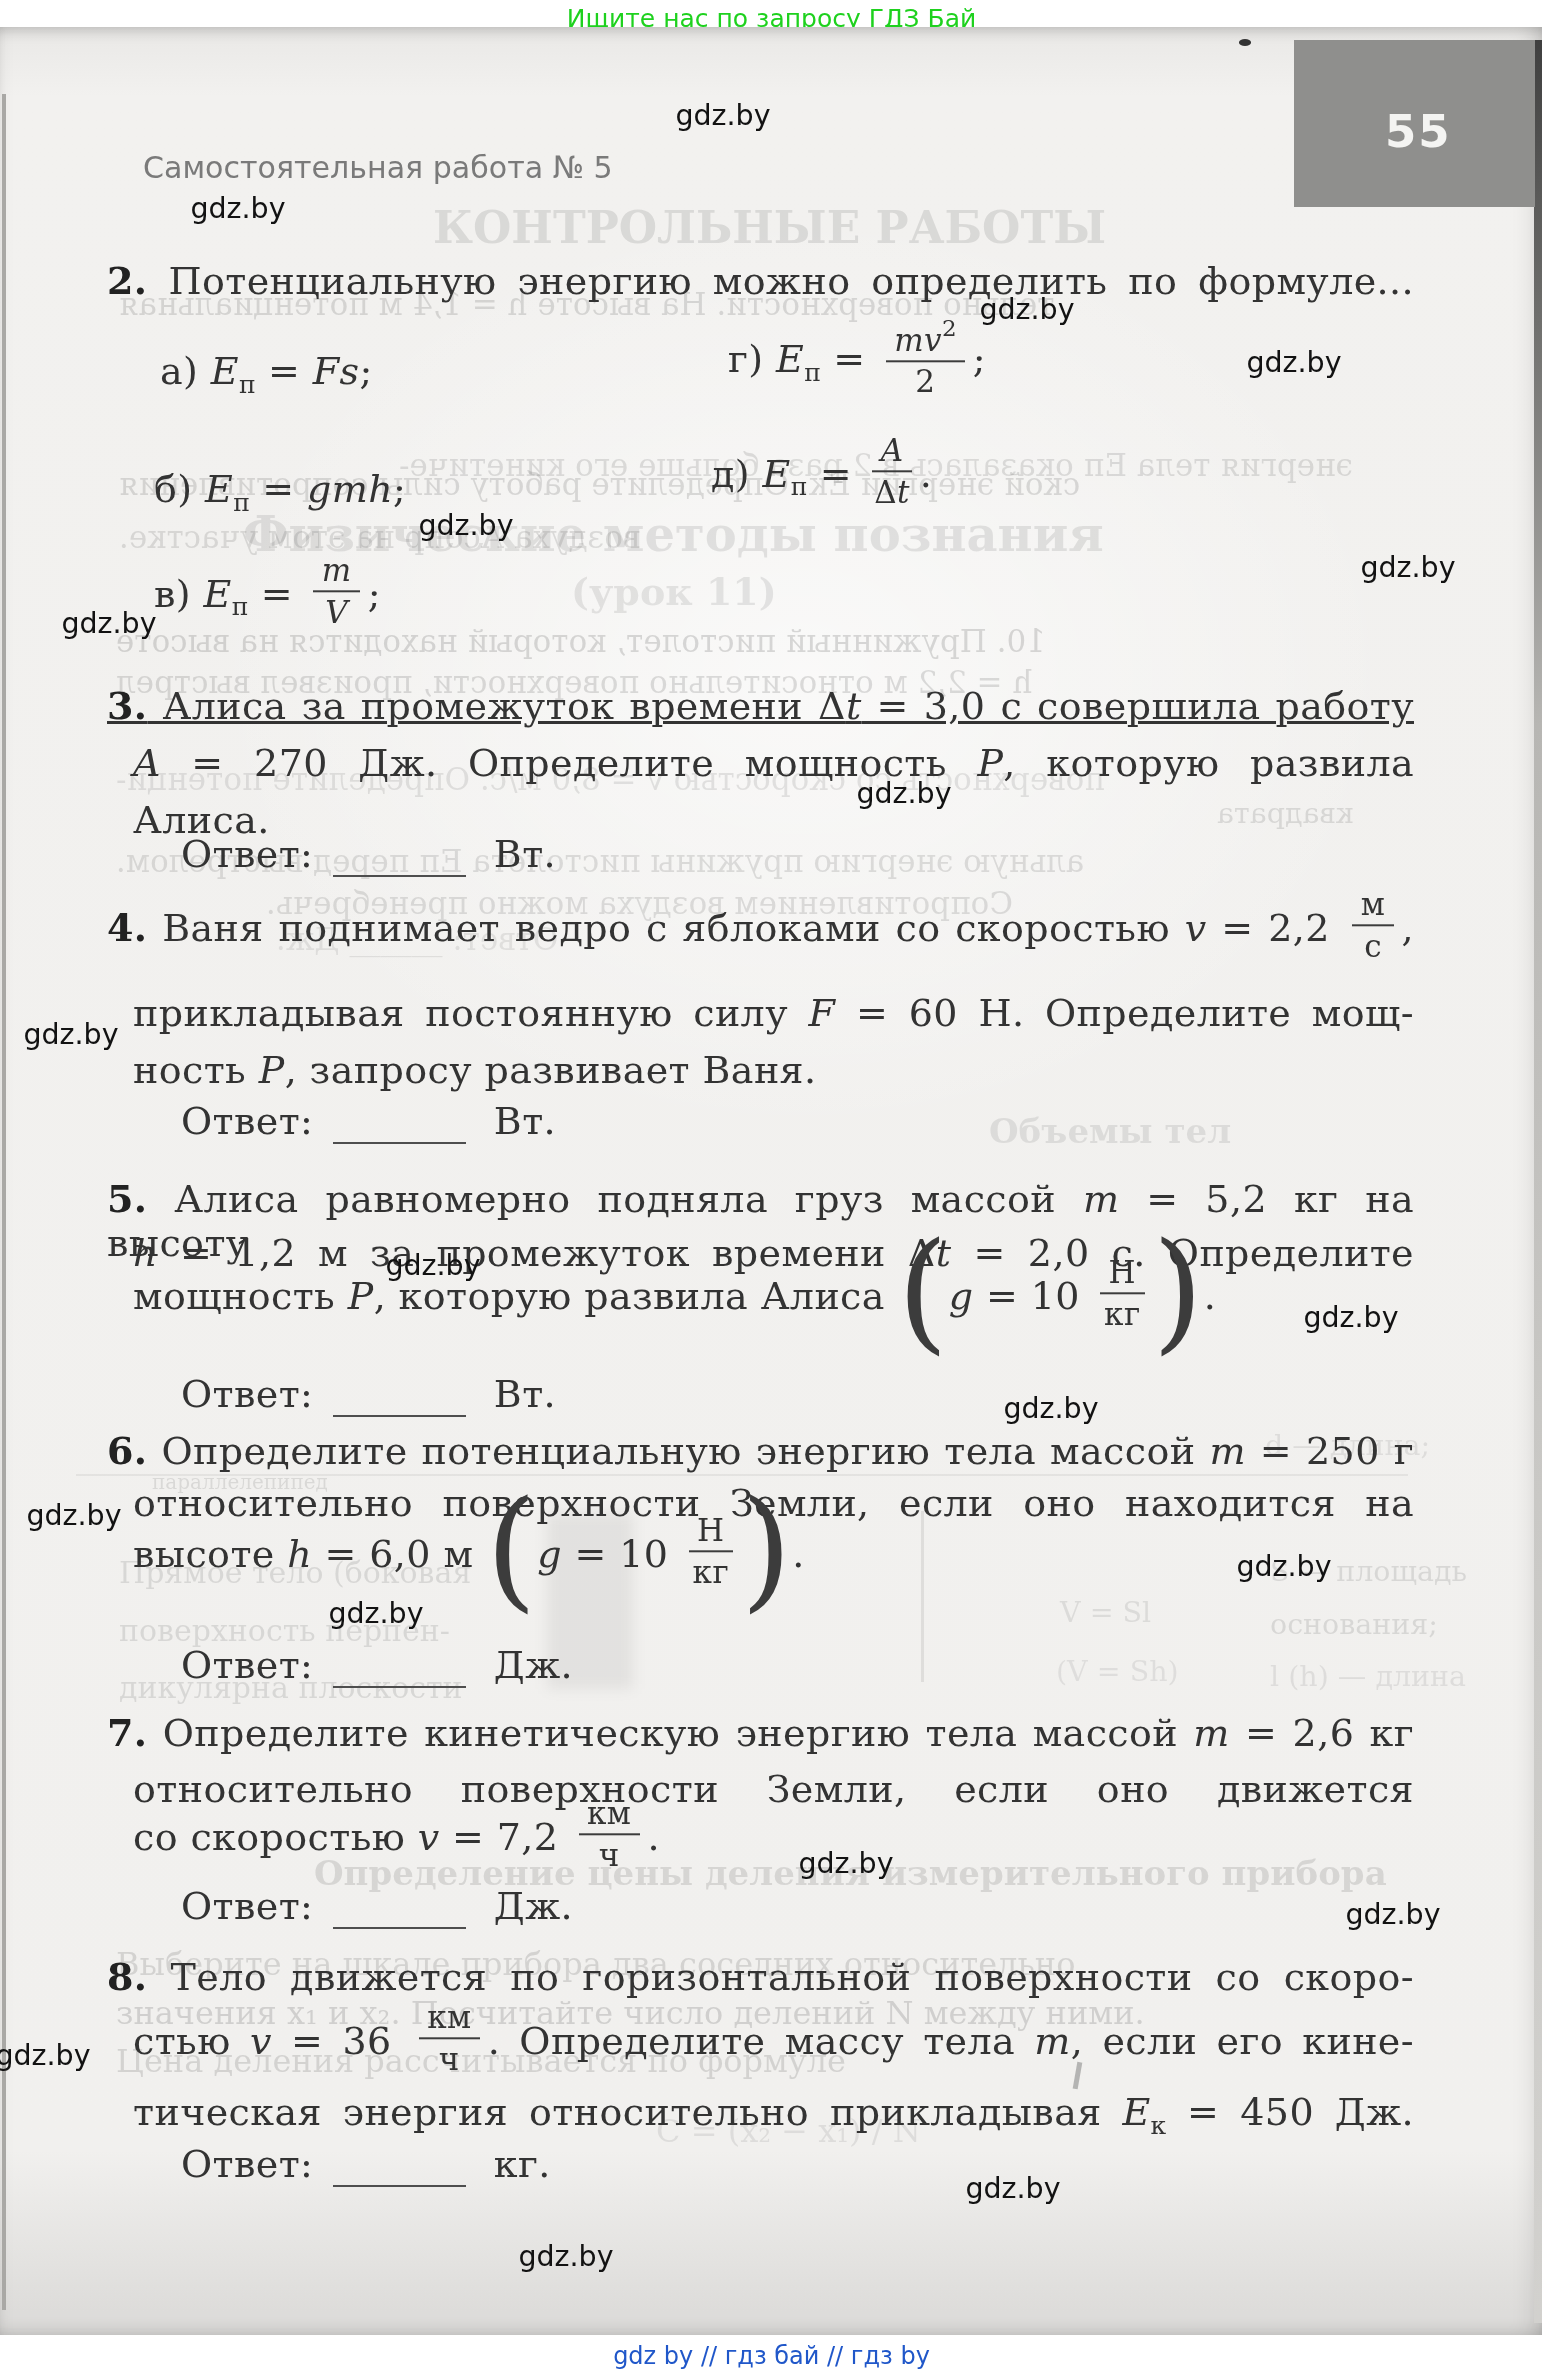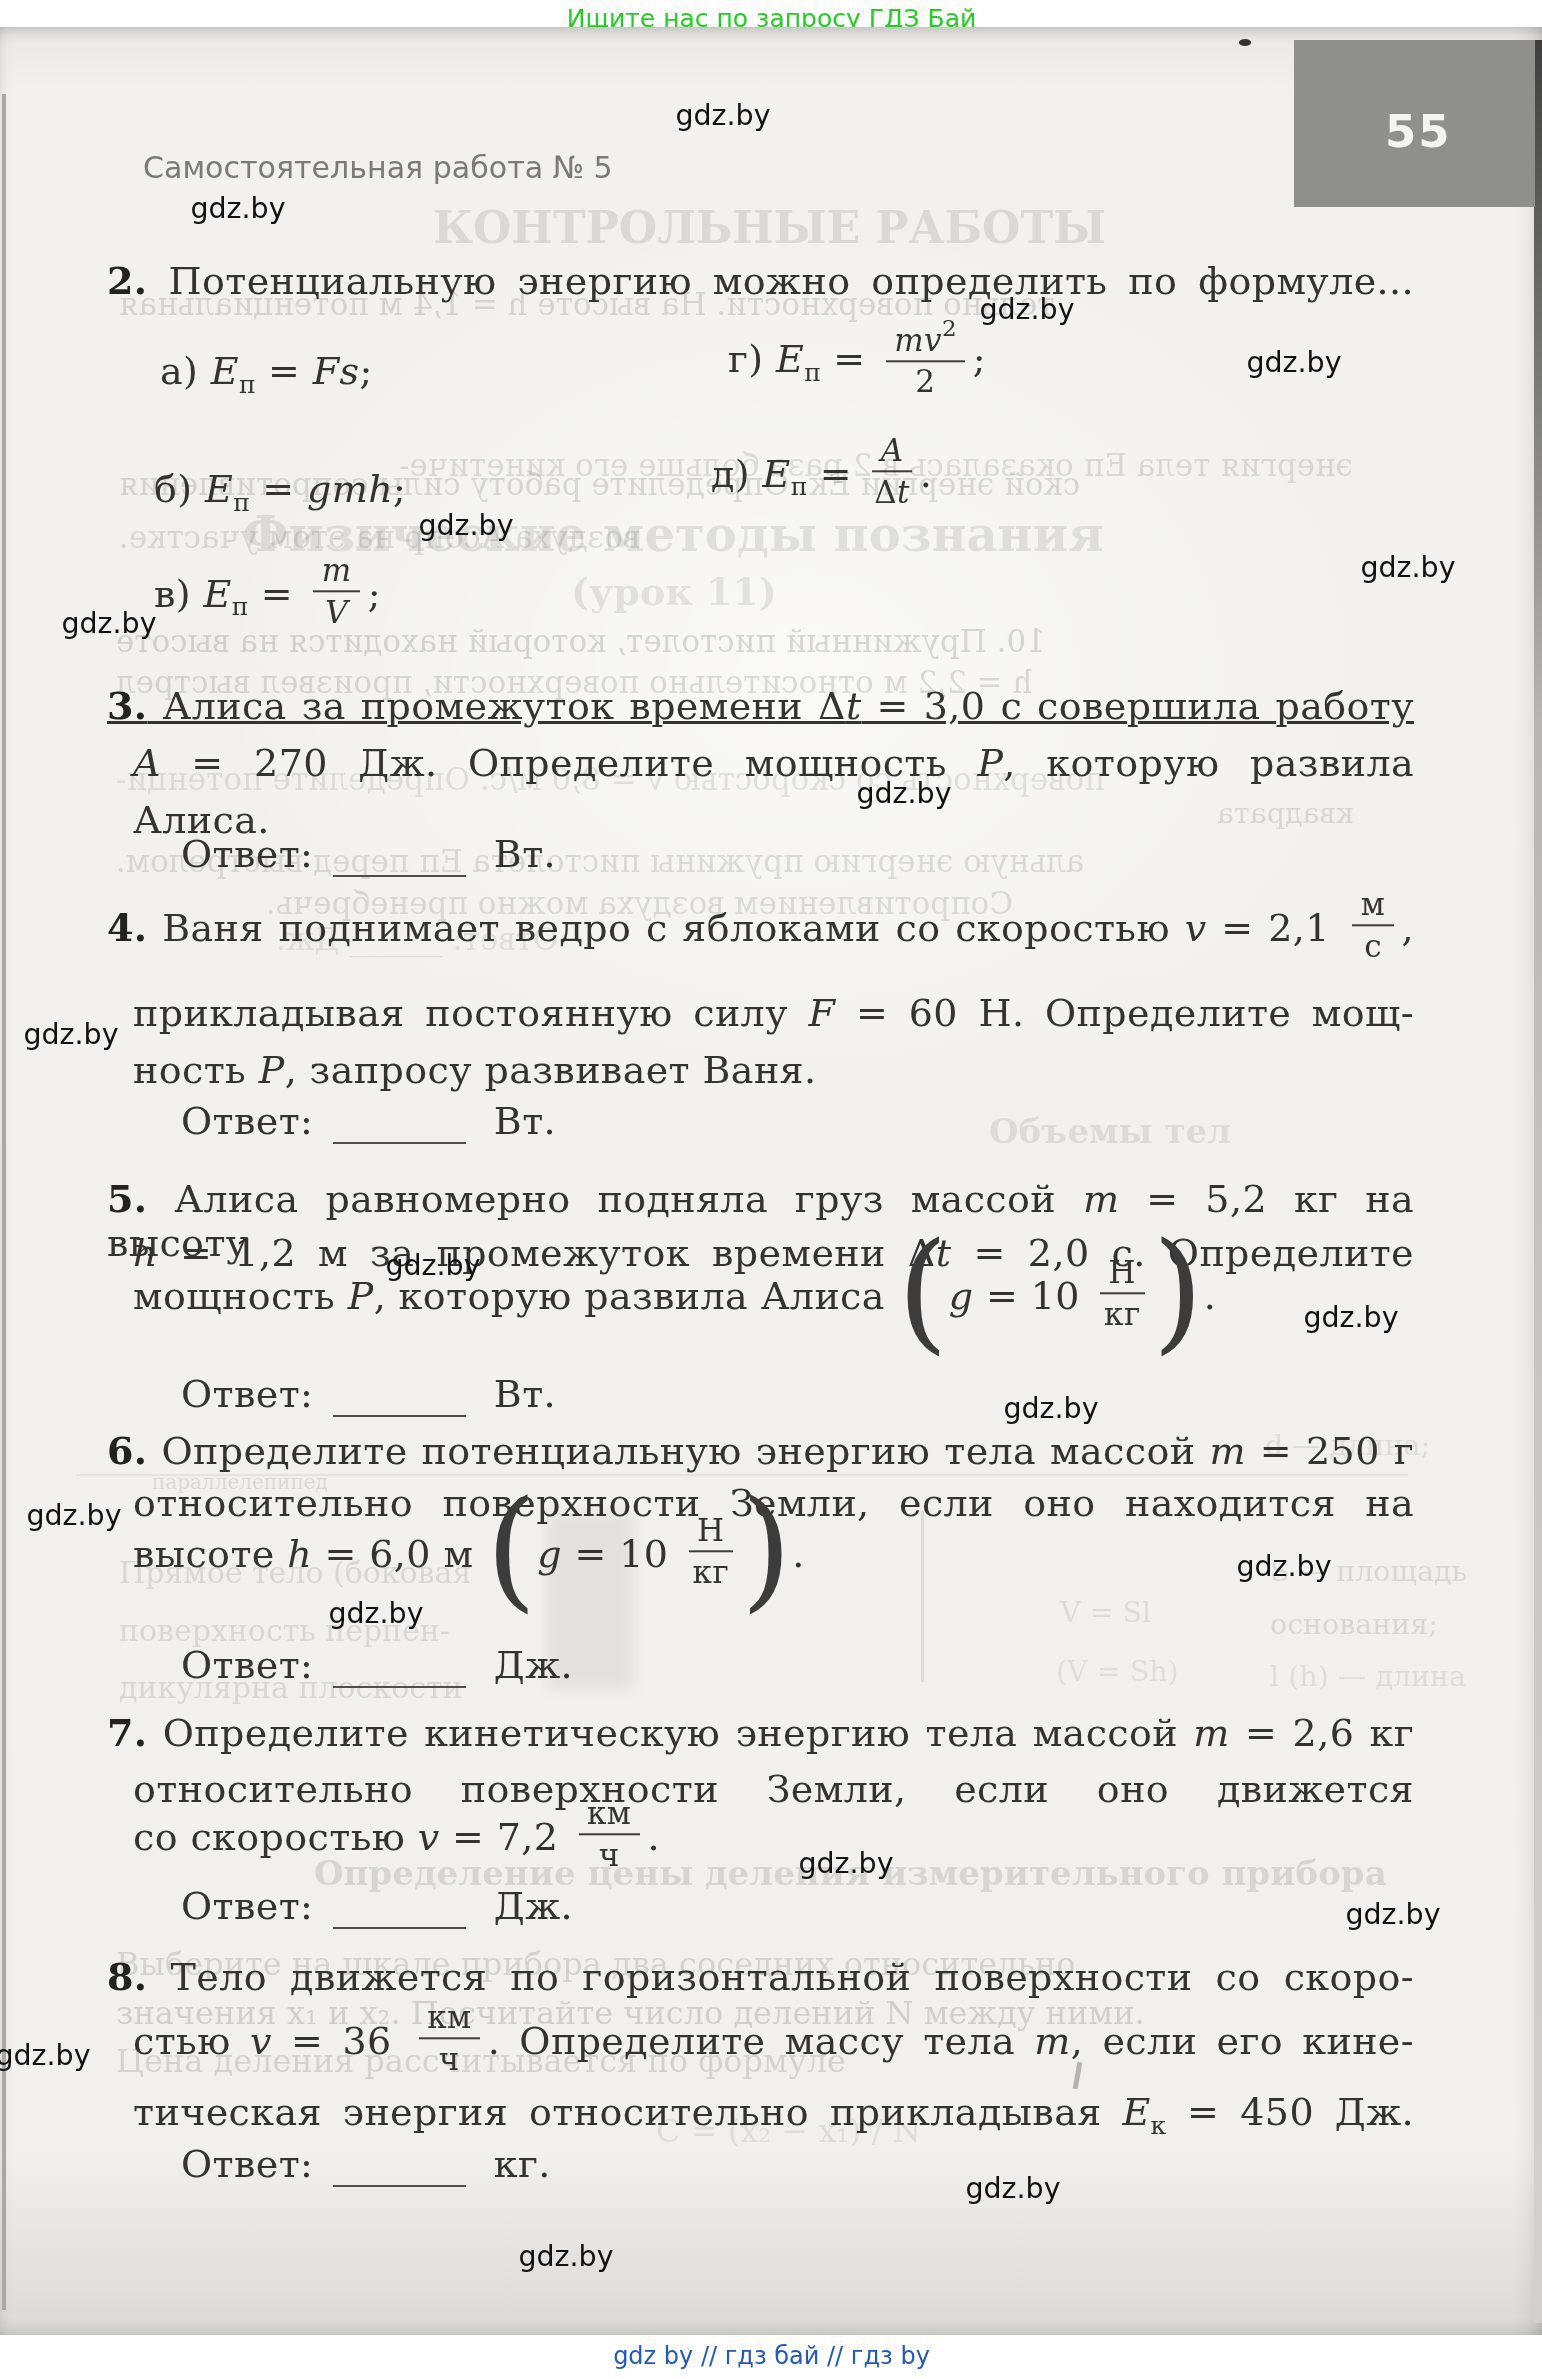--- a/index.html
+++ b/index.html
@@ -120,21 +120,21 @@
     <div class="line" style="left:154px;top:533px;"><span class="tx">в) </span><span class="var">E</span><span class="sub">п</span><span class="tx"> = </span><span class="frac">
           <span class="fnum"><span class="var">m</span></span>
           <span class="fden"><span class="var">V</span></span>
         </span><span class="tx">;</span></div>
 
     <div class="line jl" style="left:107px;top:657px;width:1307px;text-decoration:underline;"><span class="num">3.</span><span class="tx"> Алиса за промежуток времени Δ</span><span class="var">t</span><span class="tx"> = 3,0 с совершила работу</span></div>
     <div class="line jl" style="left:133px;top:714px;width:1281px;"><span class="var">A</span><span class="tx"> = 270 Дж. Определите мощность </span><span class="var">P</span><span class="tx">, которую развила</span></div>
     <div class="line" style="left:133px;top:771px;"><span class="tx">Алиса.</span></div>
     <div class="line" style="left:181px;top:805px;"><span class="tx">Ответ: </span><span class="blank"></span><span class="tx"> Вт.</span></div>
 
-    <div class="line jl" style="left:107px;top:867px;width:1307px;"><span class="num">4.</span><span class="tx"> Ваня поднимает ведро с яблоками со скоростью </span><span class="var">v</span><span class="tx"> = 2,1 </span><span class="frac">
+    <div class="line jl" style="left:107px;top:867px;width:1307px;"><span class="num">4.</span><span class="tx"> Ваня поднимает ведро с яблоками со скоростью </span><span class="var">v</span><span class="tx"> = 2,2 </span><span class="frac">
           <span class="fnum"><span class="tx">м</span></span>
           <span class="fden"><span class="tx">с</span></span>
         </span><span class="tx">,</span></div>
     <div class="line jl" style="left:133px;top:964px;width:1281px;"><span class="tx">прикладывая постоянную силу </span><span class="var">F</span><span class="tx"> = 60 Н. Определите мощ-</span></div>
     <div class="line" style="left:133px;top:1021px;"><span class="tx">ность </span><span class="var">P</span><span class="tx">, запросу развивает Ваня.</span></div>
     <div class="line" style="left:181px;top:1072px;"><span class="tx">Ответ: </span><span class="blank"></span><span class="tx"> Вт.</span></div>
 
     <div class="line jl" style="left:107px;top:1150px;width:1307px;"><span class="num">5.</span><span class="tx"> Алиса равномерно подняла груз массой </span><span class="var">m</span><span class="tx"> = 5,2 кг на высоту</span></div>
     <div class="line jl" style="left:133px;top:1204px;width:1281px;"><span class="var">h</span><span class="tx"> = 1,2 м за промежуток времени Δ</span><span class="var">t</span><span class="tx"> = 2,0 с. Определите</span></div>
     <div class="line" style="left:133px;top:1235px;"><span class="tx">мощность </span><span class="var">P</span><span class="tx">, которую развила Алиса </span><span class="paren">(</span><span class="var">g</span><span class="tx"> = 10 </span><span class="frac">

